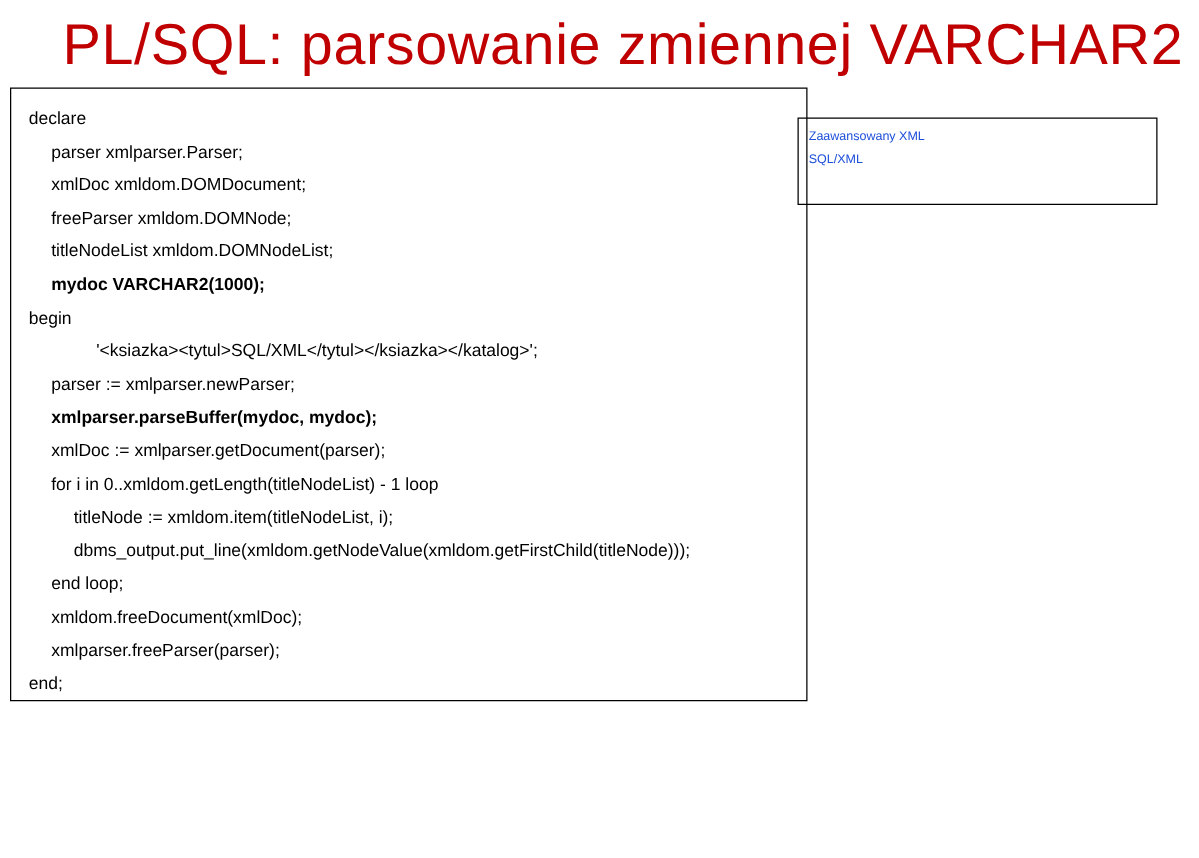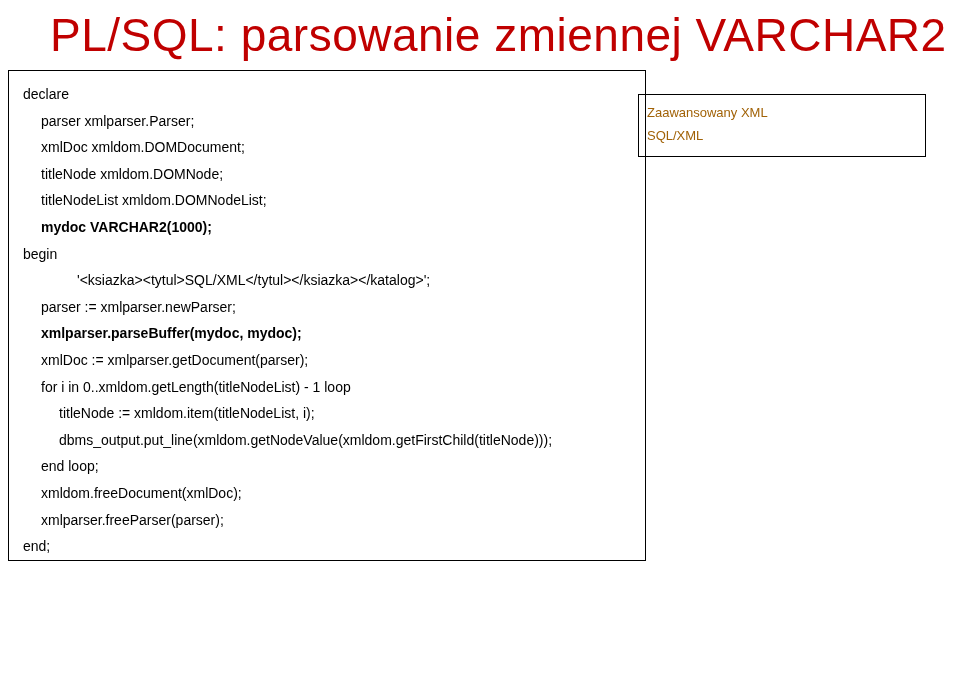--- a/index.html
+++ b/index.html
@@ -34,37 +34,37 @@
   .indent1 { padding-left: 18px; display: block; }
   .indent2 { padding-left: 36px; display: block; }
   .indent3 { padding-left: 54px; display: block; }
   .bold { font-weight: bold; }
   .side-box {
     position: absolute;
     left: 638px;
     top: 94px;
     width: 270px;
     border: 1.5px solid #000;
-    padding: 6px 8px 8px 8px;
+    padding: 6px 8px 26px 8px;
     font-family: Verdana, Arial, sans-serif;
-    font-size: 13px;
+    font-size: 10px;
     line-height: 1.8;
-    color: #a16207;
+    color: #1d4ed8;
   }
 </style>
 </head>
 <body>
 
 <div class="title">PL/SQL: parsowanie zmiennej VARCHAR2</div>
 
 <div class="code-box">
   <span>declare</span><br>
   <span class="indent1">parser xmlparser.Parser;</span>
   <span class="indent1">xmlDoc xmldom.DOMDocument;</span>
-  <span class="indent1">titleNode xmldom.DOMNode;</span>
+  <span class="indent1">freeParser xmldom.DOMNode;</span>
   <span class="indent1">titleNodeList xmldom.DOMNodeList;</span>
   <span class="indent1 bold">mydoc VARCHAR2(1000);</span>
   <span>begin</span><br>
   <span class="indent3">'&lt;ksiazka&gt;&lt;tytul&gt;SQL/XML&lt;/tytul&gt;&lt;/ksiazka&gt;&lt;/katalog&gt;';</span>
   <span class="indent1">parser := xmlparser.newParser;</span>
   <span class="indent1 bold">xmlparser.parseBuffer(mydoc, mydoc);</span>
   <span class="indent1">xmlDoc := xmlparser.getDocument(parser);</span>
   <span class="indent1">for i in 0..xmldom.getLength(titleNodeList) - 1 loop</span>
   <span class="indent2">titleNode := xmldom.item(titleNodeList, i);</span>
   <span class="indent2">dbms_output.put_line(xmldom.getNodeValue(xmldom.getFirstChild(titleNode)));</span>

